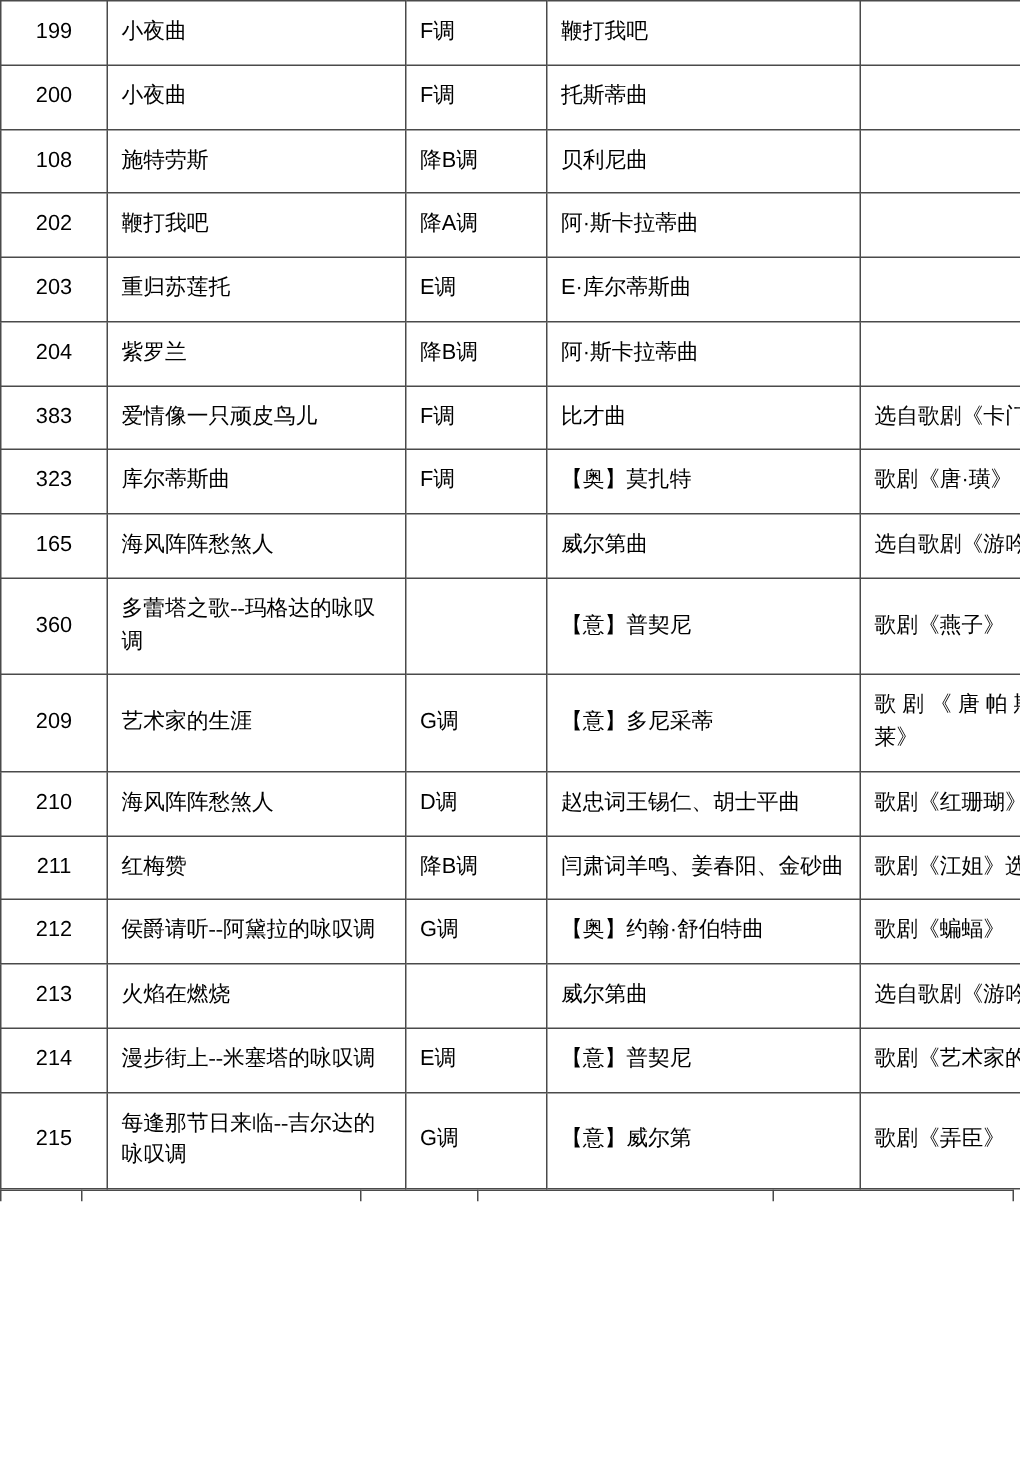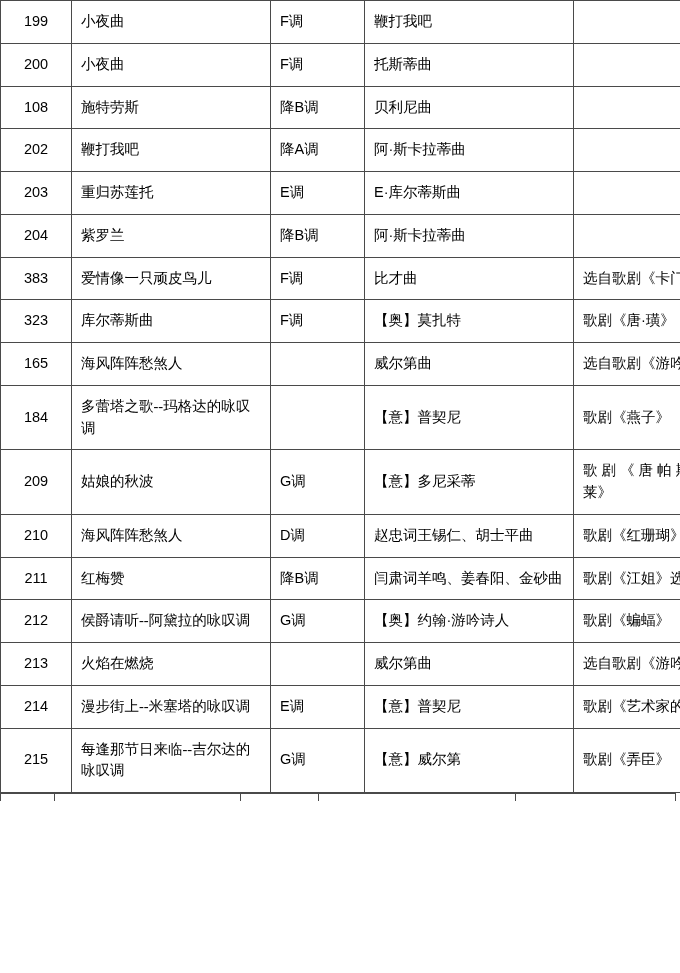--- a/index.html
+++ b/index.html
@@ -145,30 +145,30 @@
 
       <tr>
         <td class="col-index">165</td>
         <td class="col-title">海风阵阵愁煞人</td>
         <td class="col-key"></td>
         <td class="col-composer">威尔第曲</td>
         <td class="col-note">选自歌剧《游吟诗人》</td>
       </tr>
 
       <tr>
-        <td class="col-index">184</td>
+        <td class="col-index">360</td>
         <td class="col-title">多蕾塔之歌--玛格达的咏叹调</td>
         <td class="col-key"></td>
         <td class="col-composer">【意】普契尼</td>
         <td class="col-note">歌剧《燕子》</td>
       </tr>
 
       <tr>
         <td class="col-index">209</td>
-        <td class="col-title">姑娘的秋波</td>
+        <td class="col-title">艺术家的生涯</td>
         <td class="col-key">G调</td>
         <td class="col-composer">【意】多尼采蒂</td>
         <td class="col-note">歌 剧 《 唐 帕 斯 夸 莱》</td>
       </tr>
 
       <tr>
         <td class="col-index">210</td>
         <td class="col-title">海风阵阵愁煞人</td>
         <td class="col-key">D调</td>
         <td class="col-composer">赵忠词王锡仁、胡士平曲</td>
@@ -180,21 +180,21 @@
         <td class="col-title">红梅赞</td>
         <td class="col-key">降B调</td>
         <td class="col-composer">闫肃词羊鸣、姜春阳、金砂曲</td>
         <td class="col-note">歌剧《江姐》选曲</td>
       </tr>
 
       <tr>
         <td class="col-index">212</td>
         <td class="col-title">侯爵请听--阿黛拉的咏叹调</td>
         <td class="col-key">G调</td>
-        <td class="col-composer">【奥】约翰·游吟诗人</td>
+        <td class="col-composer">【奥】约翰·舒伯特曲</td>
         <td class="col-note">歌剧《蝙蝠》</td>
       </tr>
 
       <tr>
         <td class="col-index">213</td>
         <td class="col-title">火焰在燃烧</td>
         <td class="col-key"></td>
         <td class="col-composer">威尔第曲</td>
         <td class="col-note">选自歌剧《游吟诗人》</td>
       </tr>

